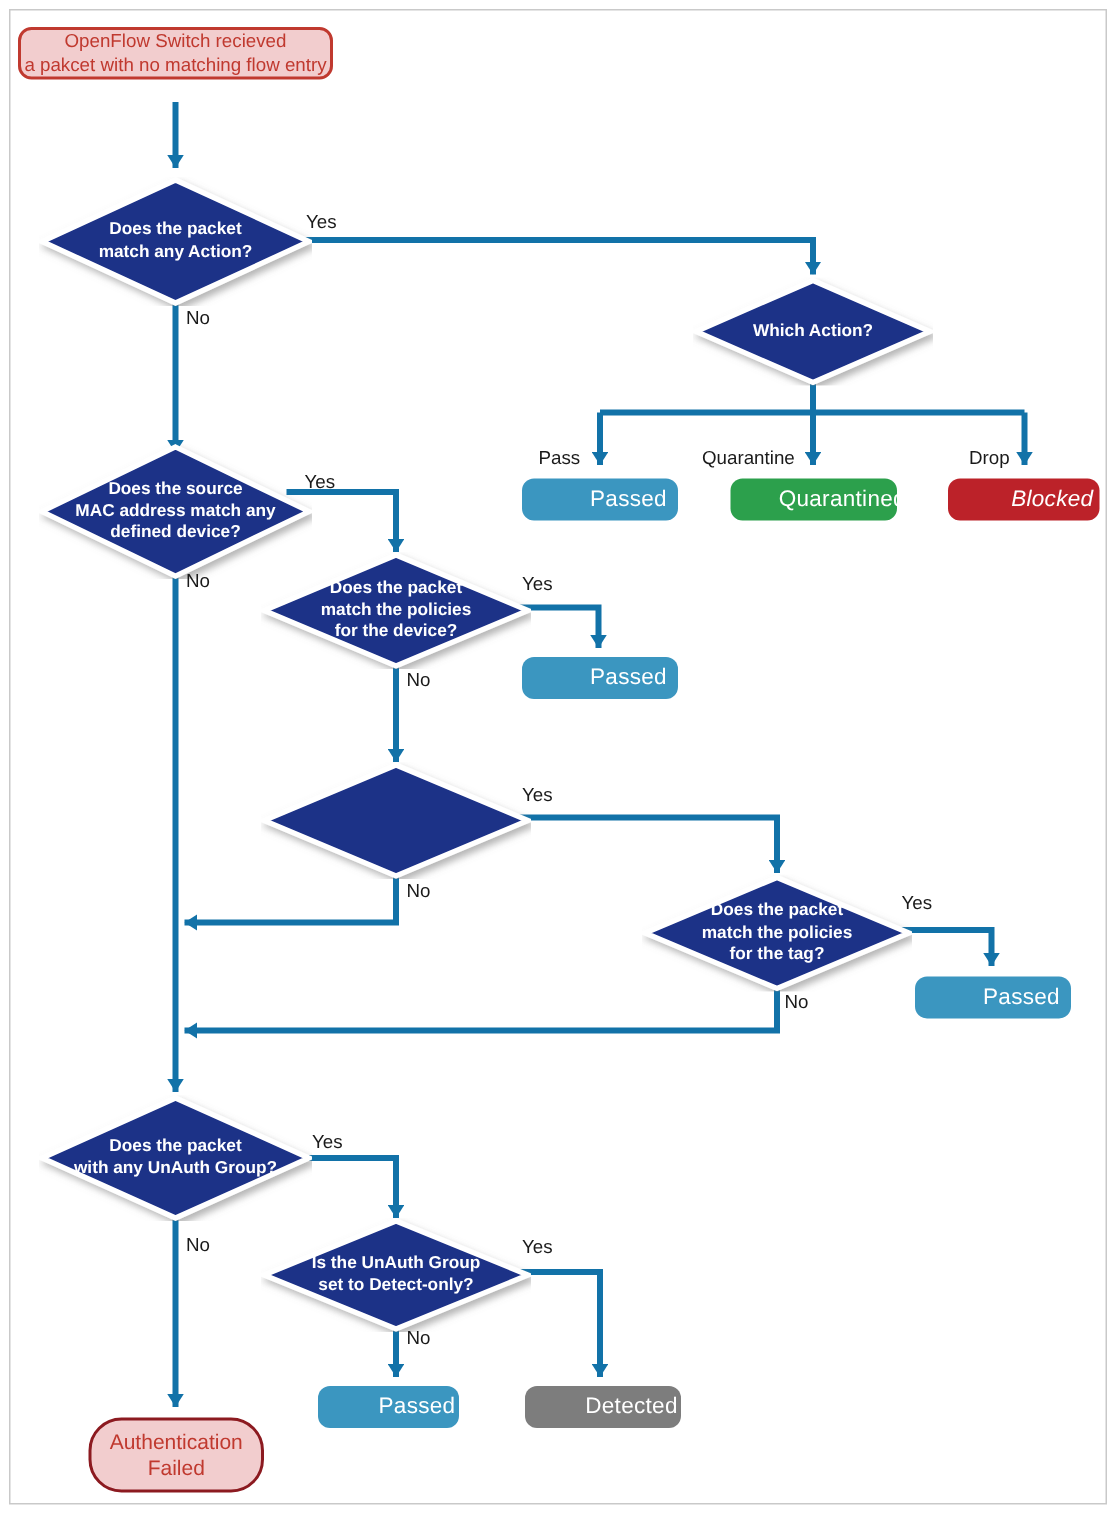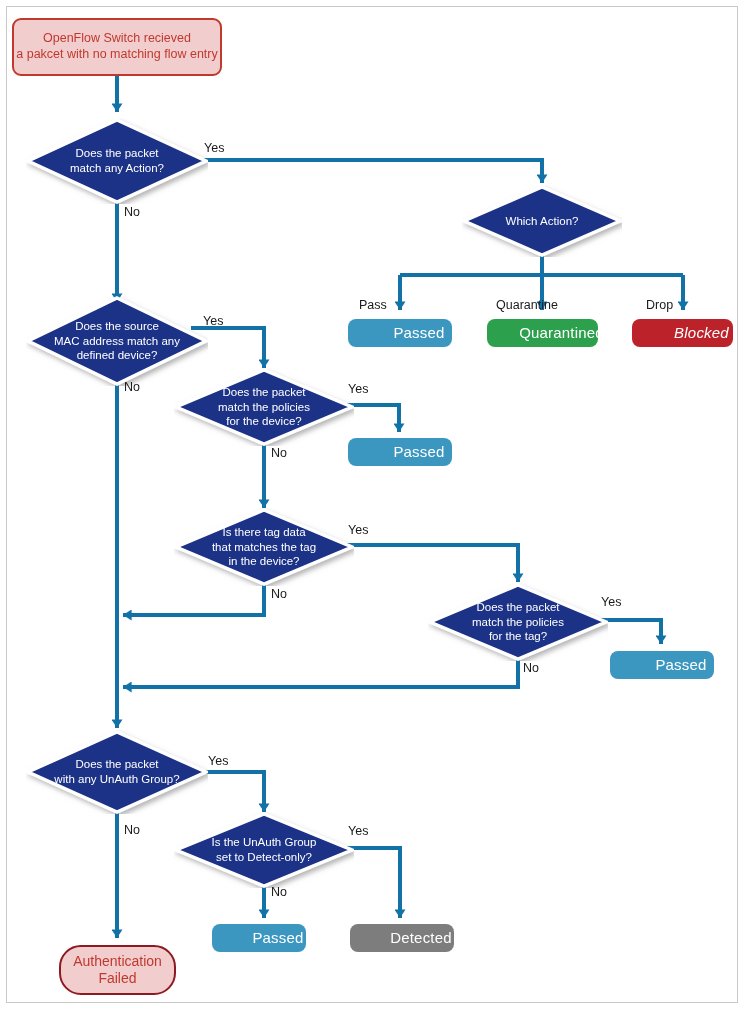--- a/index.html
+++ b/index.html
@@ -100,20 +100,21 @@
   .diamond .dlabel {
     position: relative;
     z-index: 2;
     color: #ffffff;
     text-align: center;
     font-size: 11.5px;
     line-height: 1.28;
     padding: 0 6px;
     box-sizing: border-box;
     width: 100%;
+    font-weight: bold;
   }
 
   
   .elabel {
     position: absolute;
     color: #1a1a1a;
     font-size: 12.5px;
     white-space: nowrap;
     line-height: 1;
   }
@@ -175,21 +176,21 @@
       <path d="M191,772 L264,772 L264,812" marker-end="url(#arrDown)"></path>
 
       <path d="M117,807 L117,938" marker-end="url(#arrDown)"></path>
 
       <path d="M341,848 L400,848 L400,918" marker-end="url(#arrDown)"></path>
 
       <path d="M264,886 L264,918" marker-end="url(#arrDown)"></path>
     </g>
   </svg>
 
-  <div class="node alertbox start" style="left:12px; top:18px; width:210px; height:58px;">
+  <div class="node alertbox start" style="left:12px; top:18px; width:210px; height:35px;">
     <div>
       <div>OpenFlow Switch recieved</div>
       <div>a pakcet with no matching flow entry</div>
     </div>
   </div>
 
   <div class="node diamond" style="left:26px; top:118px; width:182px; height:86px;">
     <svg class="dshape" viewBox="0 0 182 86" preserveAspectRatio="none">
       <polygon points="91,2 180,43 91,84 2,43" fill="#1b3087" stroke="#ffffff" stroke-width="3.5" filter="url(#dshadow)"></polygon>
     </svg>
@@ -243,25 +244,20 @@
   </div>
 
   <div class="node pill blue" style="left:348px; top:438px; width:104px; height:28px;">
     <span>Passed</span>
   </div>
 
   <div class="node diamond" style="left:174px; top:508px; width:180px; height:78px;">
     <svg class="dshape" viewBox="0 0 180 78" preserveAspectRatio="none">
       <polygon points="90,2 178,39 90,76 2,39" fill="#1b3087" stroke="#ffffff" stroke-width="3.5" filter="url(#dshadow)"></polygon>
     </svg>
-    <div class="dlabel">
-      <div>Is there tag data</div>
-      <div>that matches the tag</div>
-      <div>in the device?</div>
-    </div>
   </div>
 
   <div class="node diamond" style="left:428px; top:583px; width:180px; height:78px;">
     <svg class="dshape" viewBox="0 0 180 78" preserveAspectRatio="none">
       <polygon points="90,2 178,39 90,76 2,39" fill="#1b3087" stroke="#ffffff" stroke-width="3.5" filter="url(#dshadow)"></polygon>
     </svg>
     <div class="dlabel">
       <div>Does the packet</div>
       <div>match the policies</div>
       <div>for the tag?</div>
@@ -304,21 +300,21 @@
     <div>
       <div>Authentication</div>
       <div>Failed</div>
     </div>
   </div>
 
   <div class="elabel" style="left:204px; top:142px;">Yes</div>
   <div class="elabel" style="left:124px; top:206px;">No</div>
 
   <div class="elabel" style="left:359px; top:299px;">Pass</div>
-  <div class="elabel" style="left:496px; top:299px;">Quarantine</div>
+  <div class="elabel" style="left:468px; top:299px;">Quarantine</div>
   <div class="elabel" style="left:646px; top:299px;">Drop</div>
 
   <div class="elabel" style="left:203px; top:315px;">Yes</div>
   <div class="elabel" style="left:124px; top:381px;">No</div>
 
   <div class="elabel" style="left:348px; top:383px;">Yes</div>
   <div class="elabel" style="left:271px; top:447px;">No</div>
 
   <div class="elabel" style="left:348px; top:524px;">Yes</div>
   <div class="elabel" style="left:271px; top:588px;">No</div>

